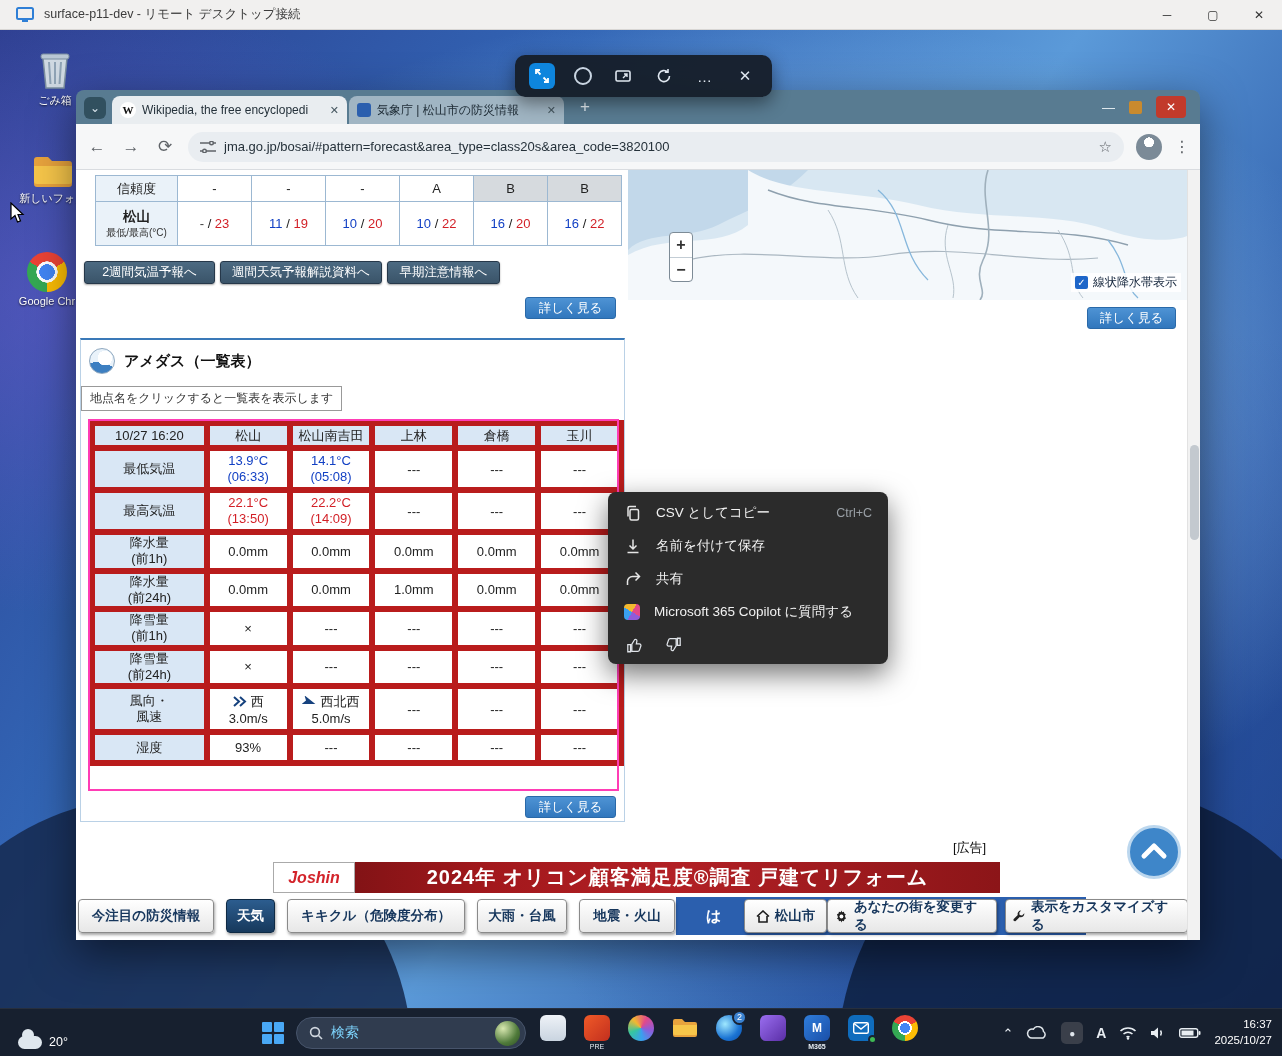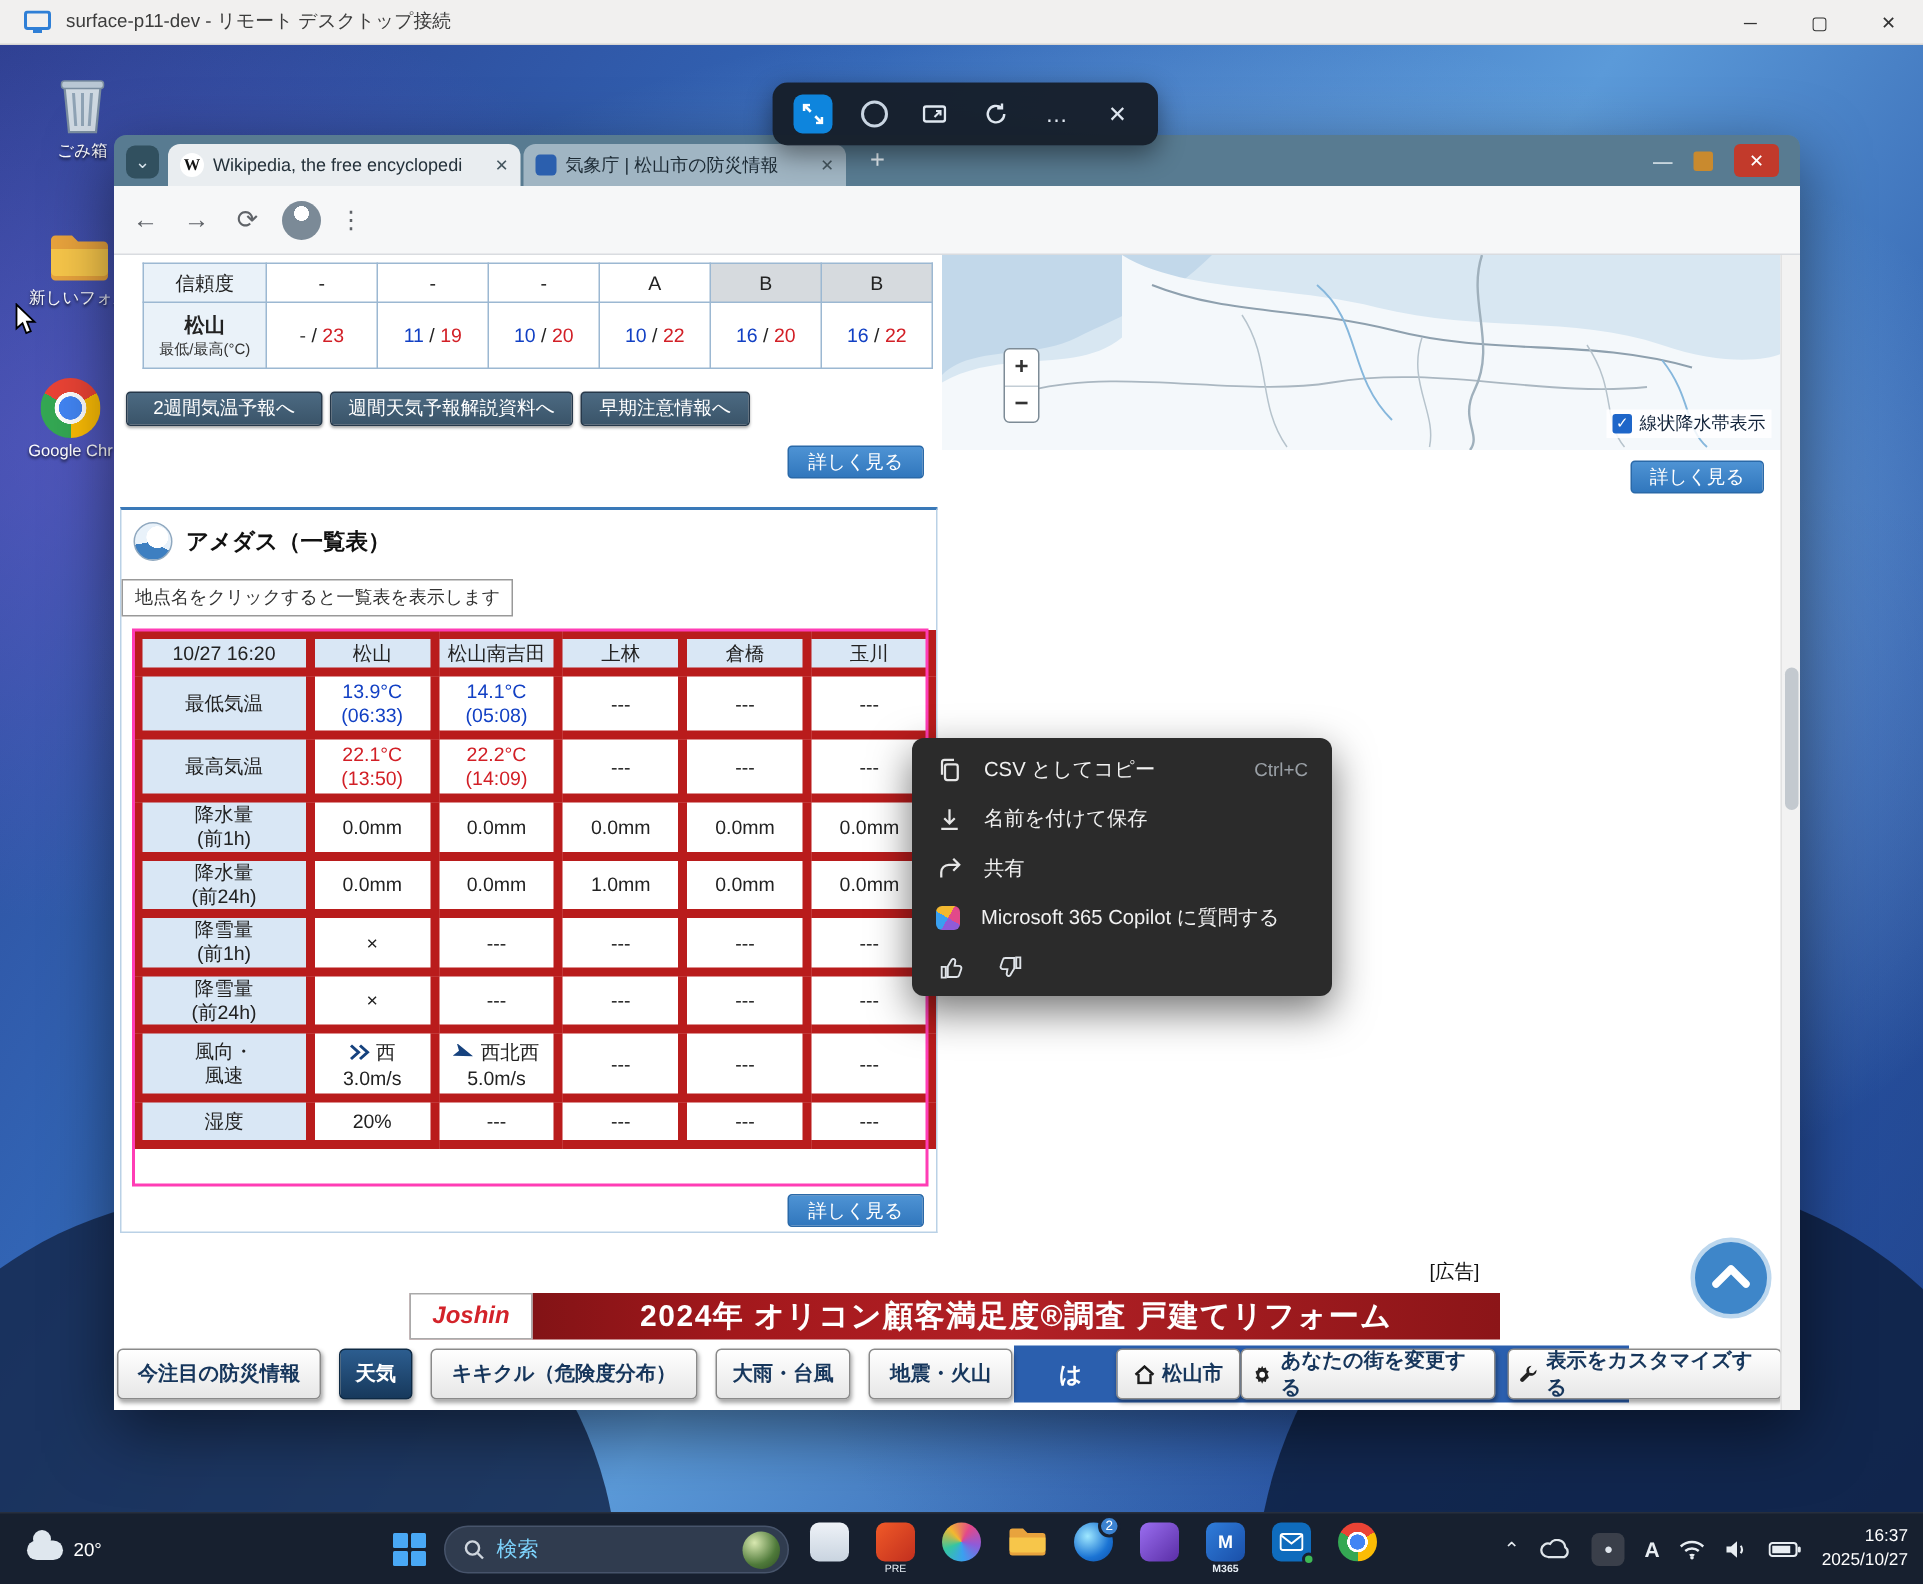--- a/index.html
+++ b/index.html
@@ -124,21 +124,21 @@
   .bnav { position:absolute; top:729px; height:34px; display:flex; align-items:center; justify-content:center; gap:5px; border-radius:4px; font-size:13.5px; font-weight:bold; box-shadow:1px 2px 3px rgba(0,0,0,.35); padding:0 6px; }
   .bn-white { background:linear-gradient(#ffffff,#e7e7e7); border:1px solid #8a8a8a; color:#16365c; }
   .bn-dark { background:linear-gradient(#2c5d8f,#17395c); border:1px solid #0f2a44; color:#fff; }
 
   .scrolltop { position:absolute; left:1051px; top:655px; width:54px; height:54px; border-radius:50%; background:#3e86c9; border:3px solid #bcd7ee; display:flex; align-items:center; justify-content:center; }
   .cscroll { position:absolute; left:1111px; top:0; width:13px; height:770px; background:#f2f2f2; border-left:1px solid #e2e2e2; }
   .cscroll .thumb { position:absolute; left:2px; top:275px; width:9px; height:95px; background:#c3c9cf; border-radius:5px; }
 
   
   .taskbar { position:absolute; left:0; top:1008px; width:1282px; height:48px; background:rgba(24,33,49,.96); border-top:1px solid rgba(255,255,255,.07); color:#fff; }
-  .tb-weather { position:absolute; left:10px; top:8px; height:32px; display:flex; align-items:center; gap:7px; padding:0 8px; border-radius:5px; }
+  .tb-weather { position:absolute; left:10px; top:8px; height:32px; display:flex; align-items:flex-end; gap:7px; padding:0 8px; border-radius:5px; }
   .cloud { position:relative; width:24px; height:13px; background:#dfe7ee; border-radius:8px; }
   .cloud::before { content:""; position:absolute; left:4px; top:-7px; width:12px; height:12px; background:#dfe7ee; border-radius:50%; }
   .tb-weather .t { font-size:12.5px; }
   .tb-center { position:absolute; left:262px; top:8px; height:32px; display:flex; align-items:center; gap:12px; }
   .startlogo { width:22px; height:22px; display:grid; grid-template-columns:10px 10px; grid-template-rows:10px 10px; gap:2px; }
   .startlogo span { background:#49a8f5; border-radius:1px; }
   .searchbox { width:230px; height:32px; background:#303c4f; border:1px solid #47546b; border-radius:16px; display:flex; align-items:center; padding:0 5px 0 12px; gap:8px; }
   .searchbox .ph { flex:1; font-size:14px; color:#7dd3fc; }
   .search-img { width:25px; height:25px; border-radius:50%; background:radial-gradient(circle at 32% 30%, #d8e8b0, #4f7a3a 60%, #2c4a24); }
   .tb-icons { position:absolute; left:540px; top:6px; display:flex; gap:18px; align-items:flex-start; }
@@ -237,20 +237,29 @@
           <span class="min">—</span>
           <span class="max"></span>
           <span class="cls">✕</span>
         </div>
       </div>
 
       <div class="urlbar">
         <span class="nav-ico">←</span>
         <span class="nav-ico">→</span>
         <span class="nav-ico">⟳</span>
+        <div class="omnibox">
+          <svg class="site-ico" viewBox="0 0 16 12">
+              <path d="M0 2h10M13 2h3M0 10h3M6 10h10" stroke="#5f6368" stroke-width="1.6"></path>
+              <circle cx="11.5" cy="2" r="1.8" fill="none" stroke="#5f6368" stroke-width="1.4"></circle>
+              <circle cx="4.5" cy="10" r="1.8" fill="none" stroke="#5f6368" stroke-width="1.4"></circle>
+            </svg>
+          <span class="url">jma.go.jp/bosai/#pattern=forecast&amp;area_type=class20s&amp;area_code=3820100</span>
+          <span class="star">☆</span>
+        </div>
         <span class="avatar"></span>
         <span class="kebab">⋮</span>
       </div>
 
       <div class="content">
 
         <table class="fc">
           <tbody>
               <tr>
             <td class="lab">信頼度</td>
@@ -383,21 +392,21 @@
                   <span>西北西</span>
                 </div>
                 <div>5.0m/s</div>
               </td>
               <td>---</td>
               <td>---</td>
               <td>---</td>
             </tr>
             <tr style="height:31px;">
               <th>湿度</th>
-              <td>20%</td>
+              <td>93%</td>
               <td>---</td>
               <td>---</td>
               <td>---</td>
               <td>---</td>
             </tr>
           </tbody>
             </table>
           <div class="pink-sel"></div>
         </div>
 

